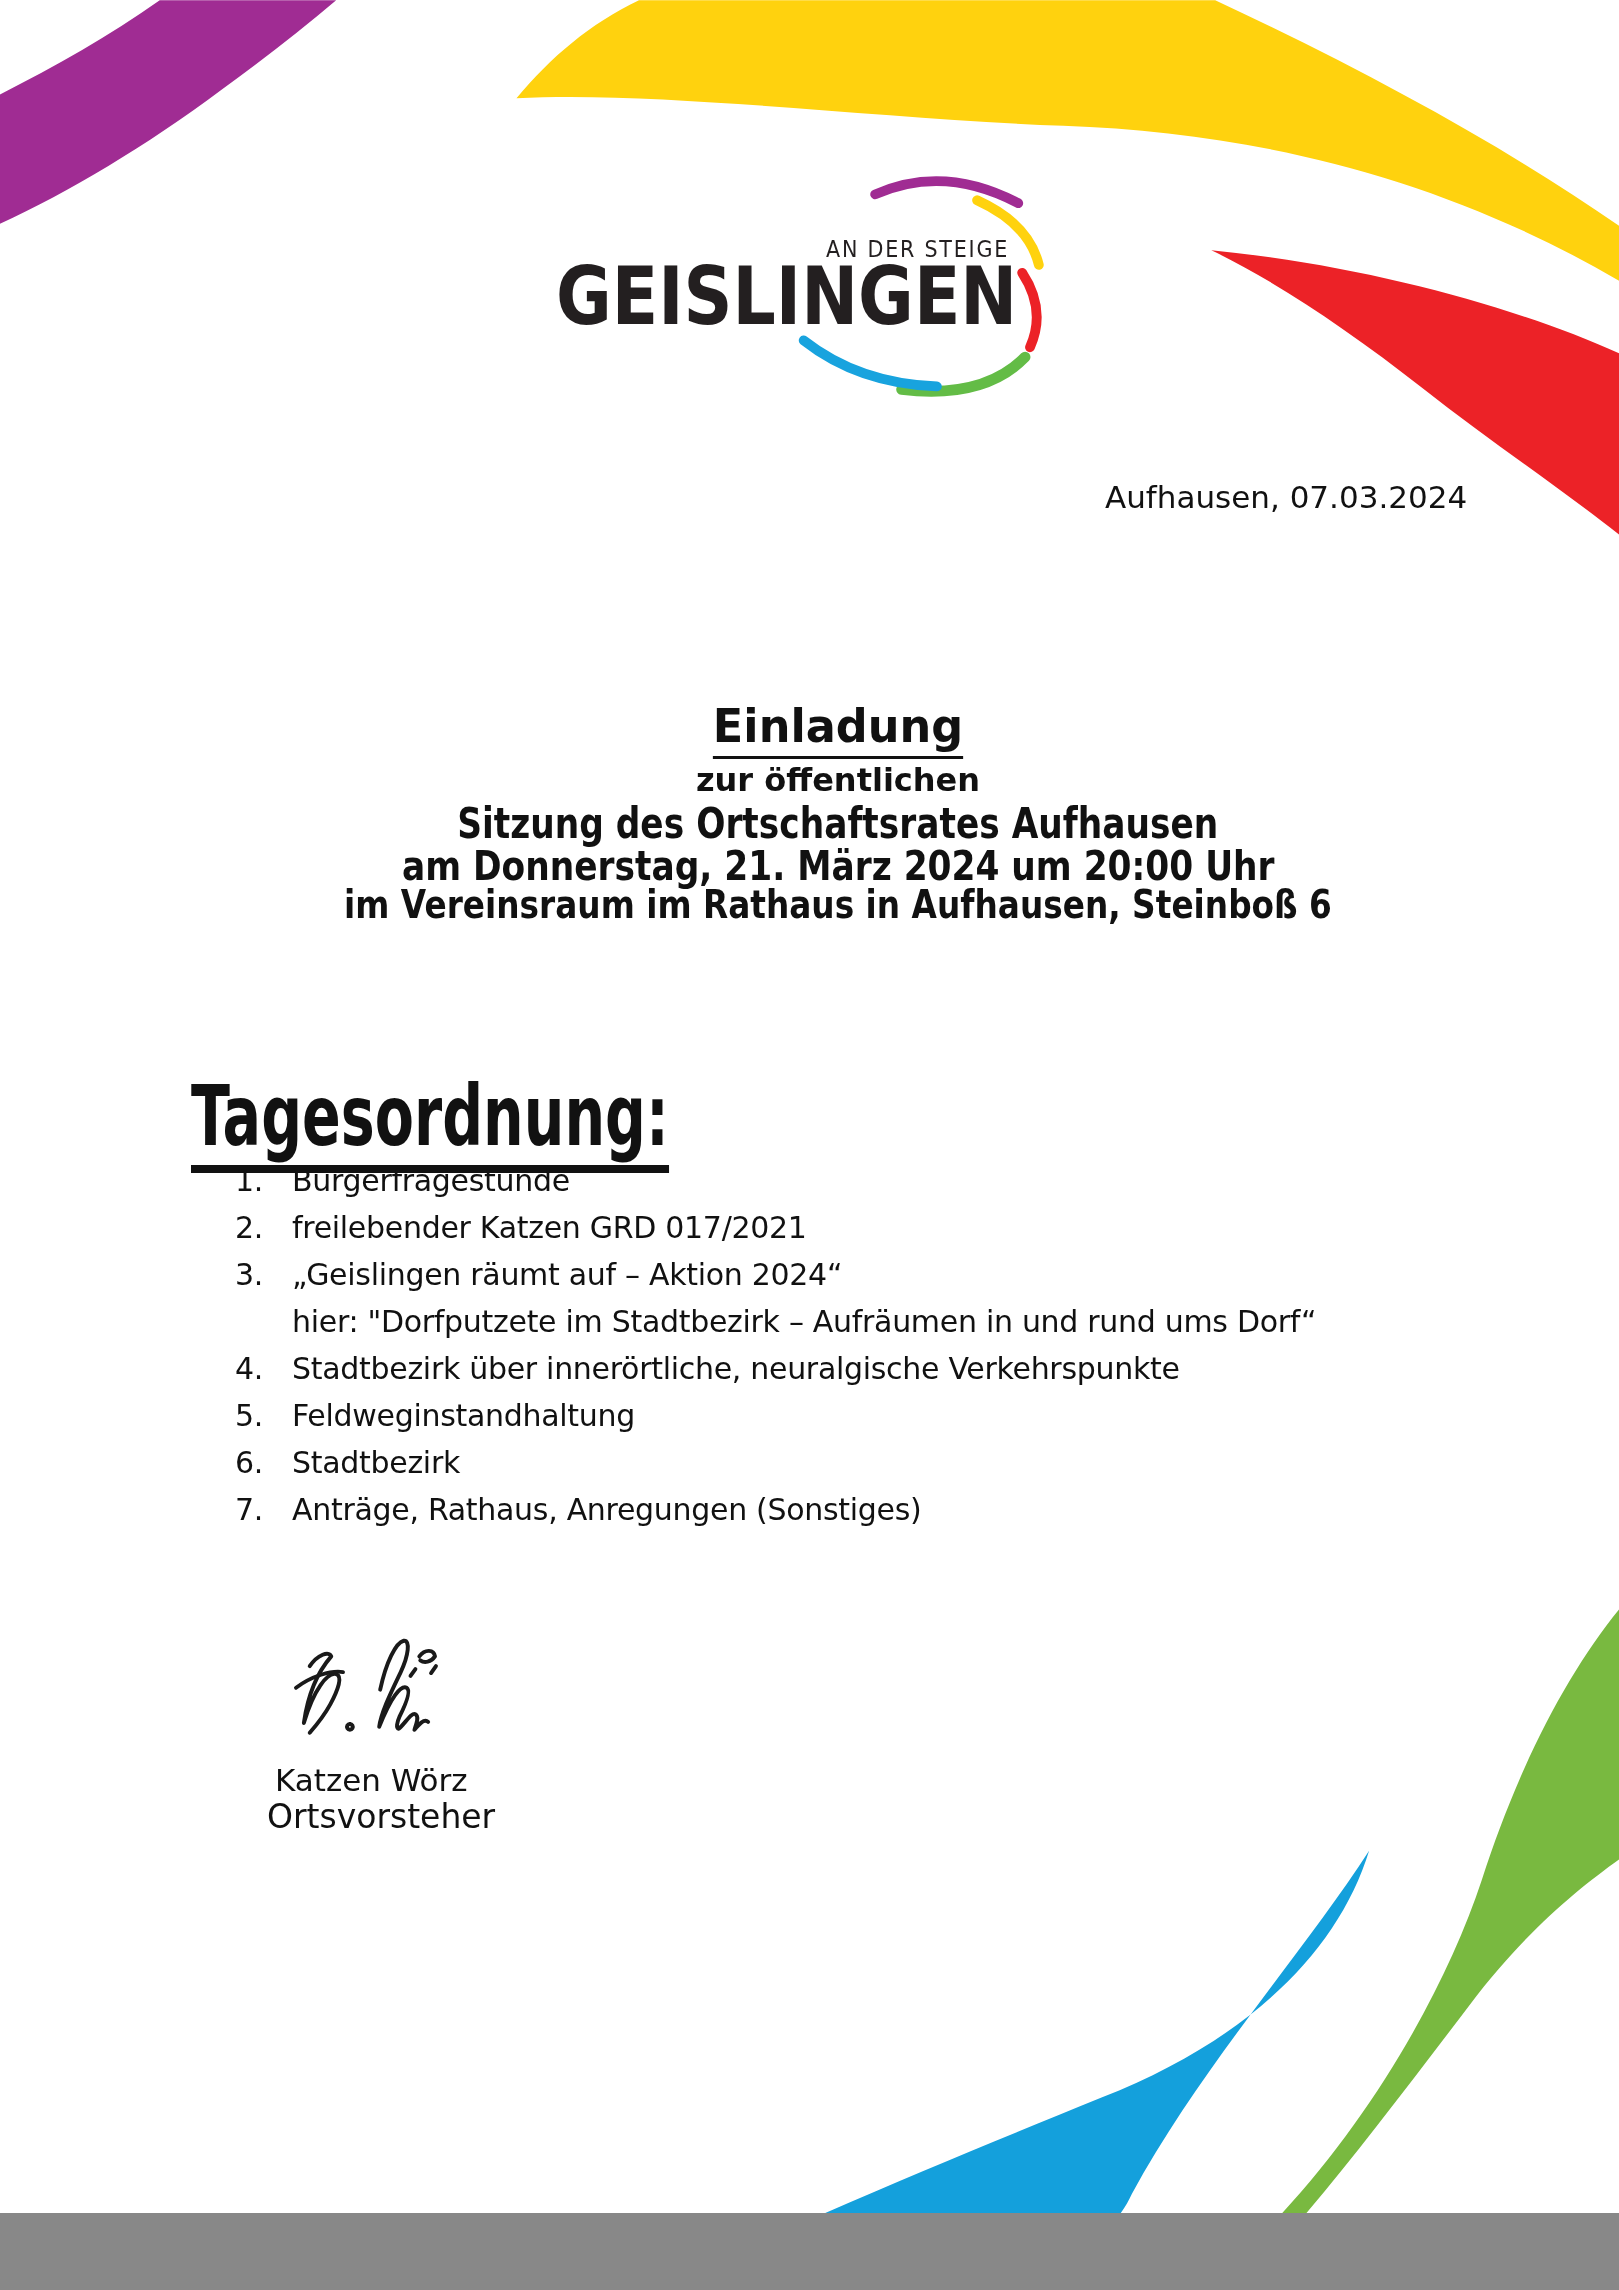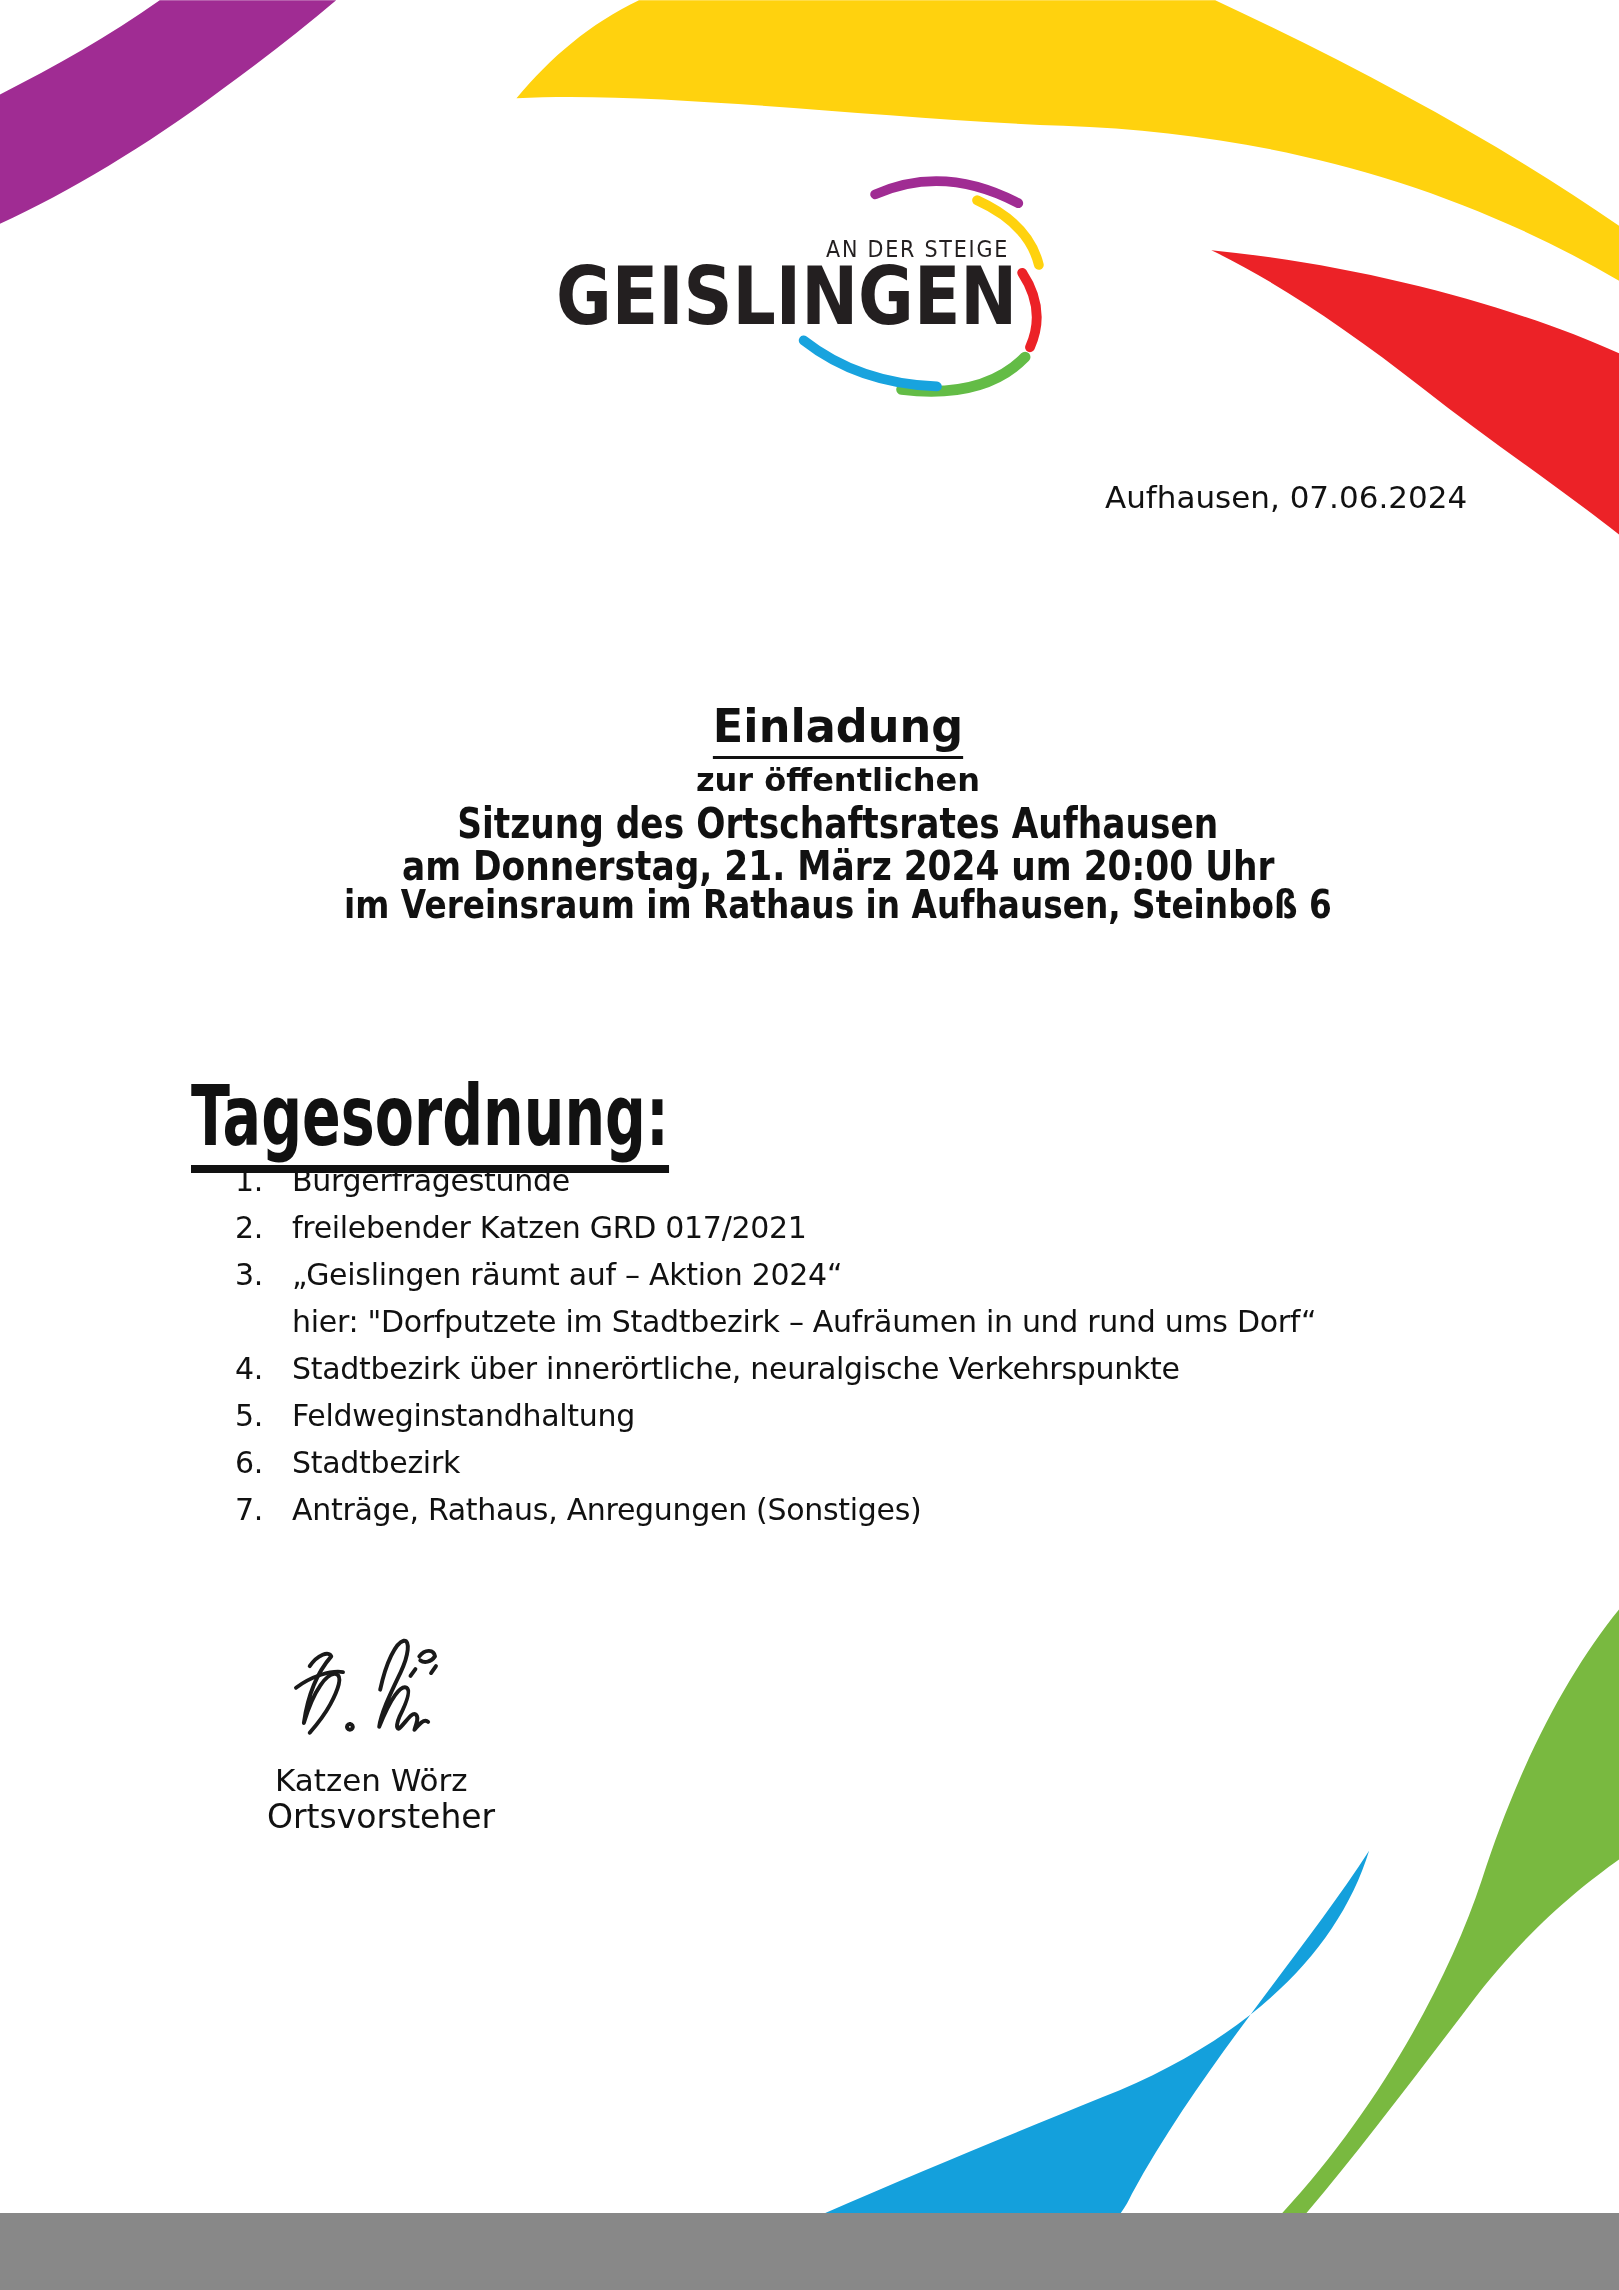--- a/index.html
+++ b/index.html
@@ -69,21 +69,21 @@
       <path stroke-width="10" d="M 997,204 Q 1050,228 1060,270" stroke="#FFD20E"></path>
       <path stroke-width="10" d="M 1043,278 Q 1068,316 1051,354" stroke="#EC2227"></path>
       <path stroke-width="11" d="M 1046,364 Q 1004,407 920,397" stroke="#63BC46"></path>
       <path stroke-width="10" d="M 956,394 Q 876,391 820,347" stroke="#18A3DE"></path>
     </g>
   </svg>
 
   <div class="abs logo-tagline">AN DER STEIGE</div>
   <div class="abs logo-wordmark">GEISLINGEN</div>
 
-  <div class="abs date-line">Aufhausen, 07.06.2024</div>
+  <div class="abs date-line">Aufhausen, 07.03.2024</div>
 
   <div class="abs center-line inv-title">
     <span class="u">Einladung</span>
   </div>
   <div class="abs center-line inv-l1">zur öffentlichen</div>
   <div class="abs center-line inv-l2">
     <span class="sq">Sitzung des Ortschaftsrates Aufhausen</span>
   </div>
   <div class="abs center-line inv-l3">
     <span class="sq">am Donnerstag, 21. März 2024 um 20:00 Uhr</span>

